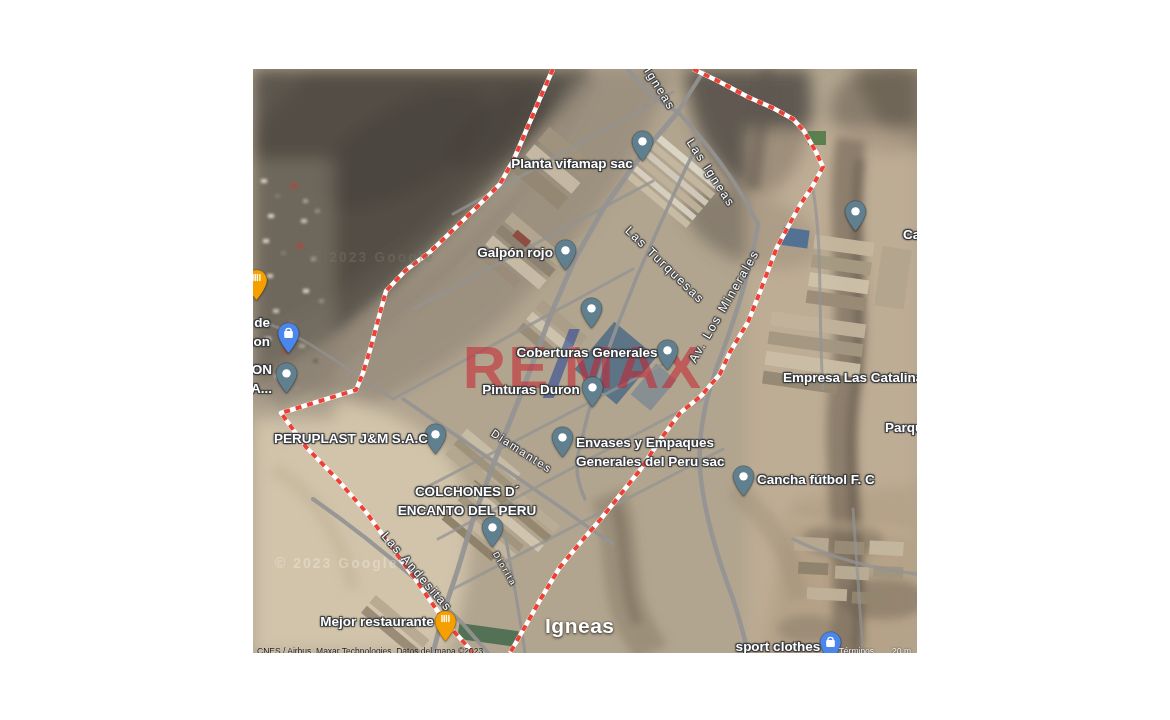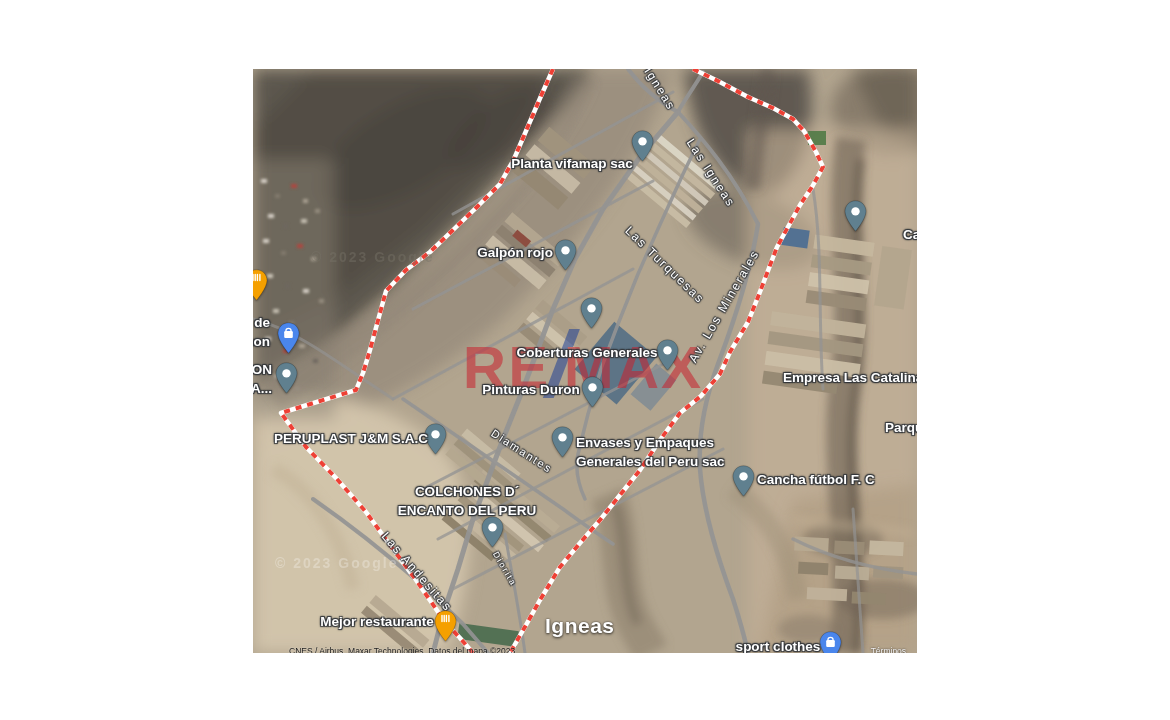--- a/index.html
+++ b/index.html
@@ -23,21 +23,21 @@
   .street-label{position:absolute;z-index:15;color:#fff;font-weight:normal;letter-spacing:2px;
              white-space:nowrap;transform-origin:center;
              text-shadow:-1px -1px 1px #3a3d40,1px -1px 1px #3a3d40,-1px 1px 1px #3a3d40,
                          1px 1px 1px #3a3d40,0 0 3px #34373a;}
   .pin{position:absolute;z-index:18;width:23px;height:32px;}
   .pin svg{display:block;filter:drop-shadow(0 1px 1px rgba(0,0,0,.4));}
   .google-logo{position:absolute;left:292px;top:545px;z-index:30;font-size:21px;font-weight:bold;
                letter-spacing:.5px;color:#fff;text-shadow:0 1px 3px rgba(0,0,0,.7),0 0 2px rgba(0,0,0,.5);}
   .attribution{position:absolute;left:0;top:577px;width:664px;z-index:30;display:flex;gap:18px;
                font-size:8.5px;color:#1c1c1c;white-space:nowrap;align-items:flex-end;
-               text-shadow:0 0 2px rgba(255,255,255,.6);margin-left:32px;}
+               text-shadow:0 0 2px rgba(255,255,255,.6);}
   .attribution .att-left{margin-left:4px;}
   .attribution .spacer{flex:1;}
   .attribution .att-right{color:#f2f2f2;text-shadow:0 0 2px rgba(0,0,0,.8);}
   .attribution .att-scale{color:#f2f2f2;margin-right:6px;text-shadow:0 0 2px rgba(0,0,0,.8);}
 </style>
 </head>
 <body>
 
 <div class="page">
   <div class="map" id="map">

